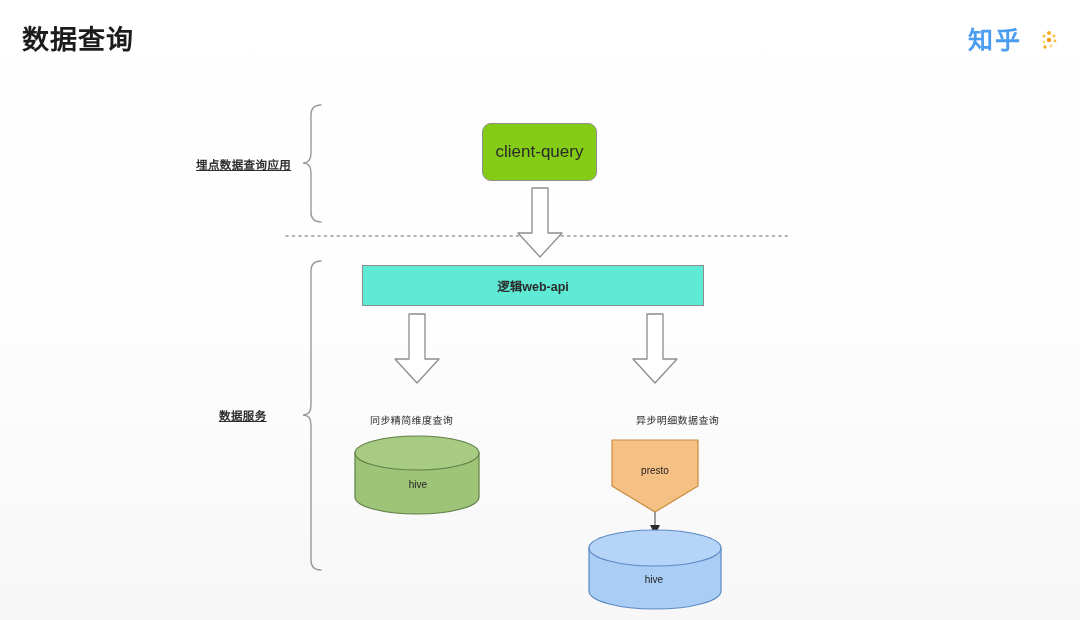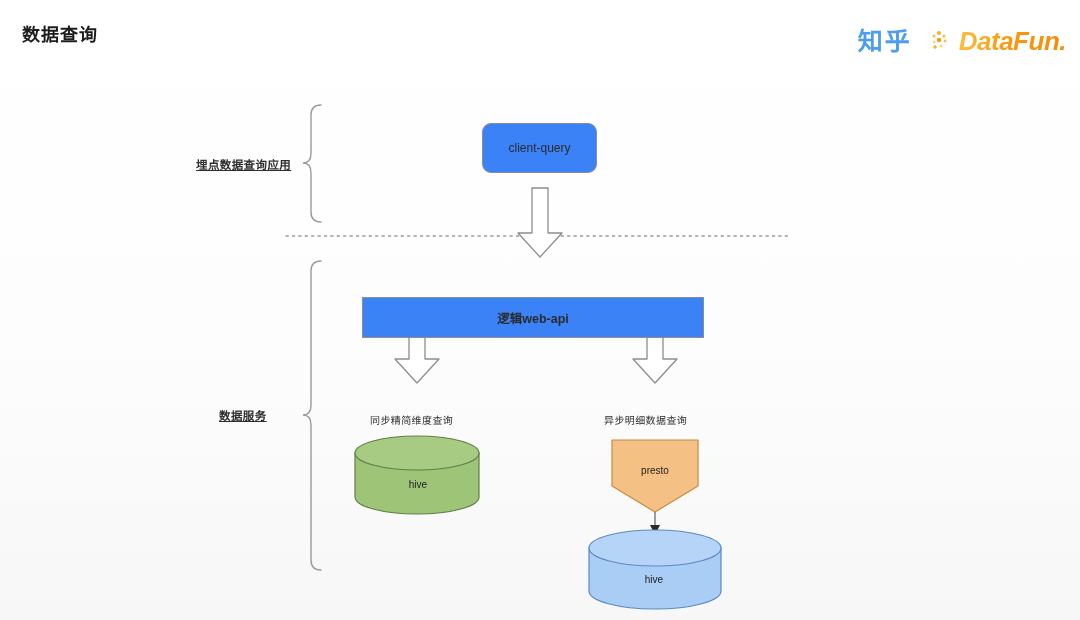--- a/index.html
+++ b/index.html
@@ -15,21 +15,21 @@
     overflow: hidden;
     font-family: "Liberation Sans", "DejaVu Sans", sans-serif;
     background: linear-gradient(180deg,#ffffff 0%, #fdfdfd 55%, #f7f7f7 100%);
   }
 
   
   #slide-title {
     position: absolute;
     left: 22px;
     top: 26px;
-    font-size: 18px;
+    font-size: 27px;
     font-weight: 700;
     color: #1c1c1c;
     letter-spacing: 1px;
     line-height: 1.1;
   }
   #brand-group {
     position: absolute;
     right: 14px;
     top: 28px;
     display: flex;
@@ -78,38 +78,37 @@
     align-items: center;
     justify-content: center;
     color: #2b2b2b;
   }
 
   
   #node-client-query {
     left: 482px;
     top: 123px;
     width: 115px;
-    height: 50px;
+    height: 58px;
     border: 1.3px solid #8d8d8d;
     border-radius: 9px;
-    background: #3b82f6;
-    font-size: 12px;
+    background: #84cc16;
+    font-size: 17px;
   }
 
   
   #node-web-api {
     left: 362px;
     top: 265px;
     width: 342px;
     height: 41px;
     border: 1.3px solid #8d8d8d;
-    background: #3b82f6;
+    background: #5eead4;
     font-size: 12.5px;
     font-weight: 600;
-    margin-top: 32px;
   }
 
   
   .bracket-label {
     position: absolute;
     font-size: 11.5px;
     font-weight: 600;
     color: #2e2e2e;
     white-space: nowrap;
     letter-spacing: .4px;
@@ -121,21 +120,21 @@
   
   .store-caption {
     position: absolute;
     font-size: 10px;
     font-weight: 400;
     color: #2e2e2e;
     white-space: nowrap;
     letter-spacing: .4px;
   }
   #caption-doris  { left: 370px; top: 412px; }
-  #caption-presto { left: 604px; top: 412px; }
+  #caption-presto { left: 636px; top: 412px; }
 
   
   .shape-label {
     position: absolute;
     font-size: 10px;
     color: #222;
     white-space: nowrap;
     text-align: center;
   }
   #label-doris  { left: 398px; top: 479px; width: 40px; }
@@ -153,21 +152,20 @@
     <svg id="datafun-dots" width="26" height="24" viewBox="0 0 26 24">
       <circle cx="4" cy="7" r="1.6" fill="#fbbf3d"></circle>
       <circle cx="9" cy="4" r="2.0" fill="#f9ae24"></circle>
       <circle cx="14" cy="7" r="1.5" fill="#fbbf3d"></circle>
       <circle cx="4" cy="13" r="1.3" fill="#fcd06a"></circle>
       <circle cx="9" cy="11" r="2.2" fill="#f79b10"></circle>
       <circle cx="15" cy="12" r="1.4" fill="#fbbf3d"></circle>
       <circle cx="5" cy="18" r="1.7" fill="#f9ae24"></circle>
       <circle cx="11" cy="17" r="1.4" fill="#fcd06a"></circle>
     </svg>
-    <div id="datafun-word">DataFun.</div>
   </div>
 </div>
 
 <svg id="diagram" viewBox="0 0 1080 620">
 
   <g>
     <path d="M321,105 Q311,105 311,115 L311,153 Q311,163 303,163 Q311,163 311,173 L311,212 Q311,222 321,222" fill="none" stroke="#9a9a9a" stroke-width="1.4" stroke-linecap="round"></path>
   </g>
 
   <g>

